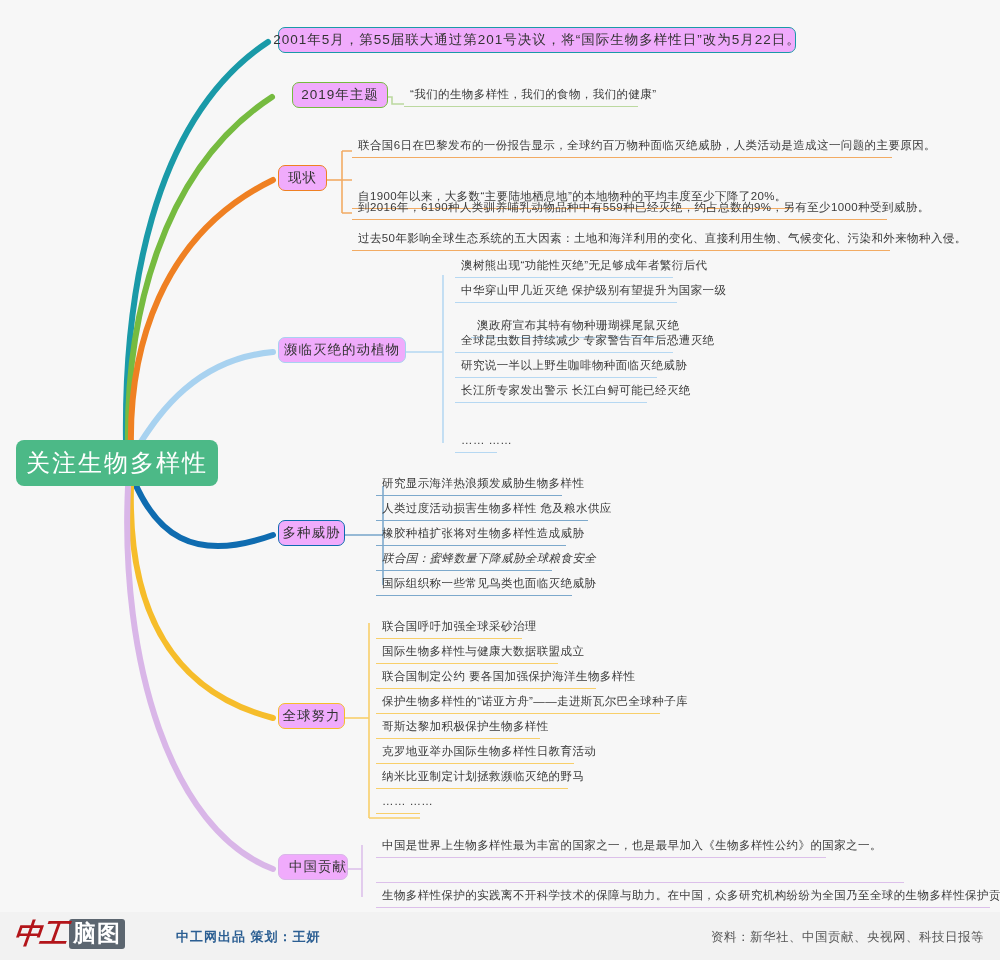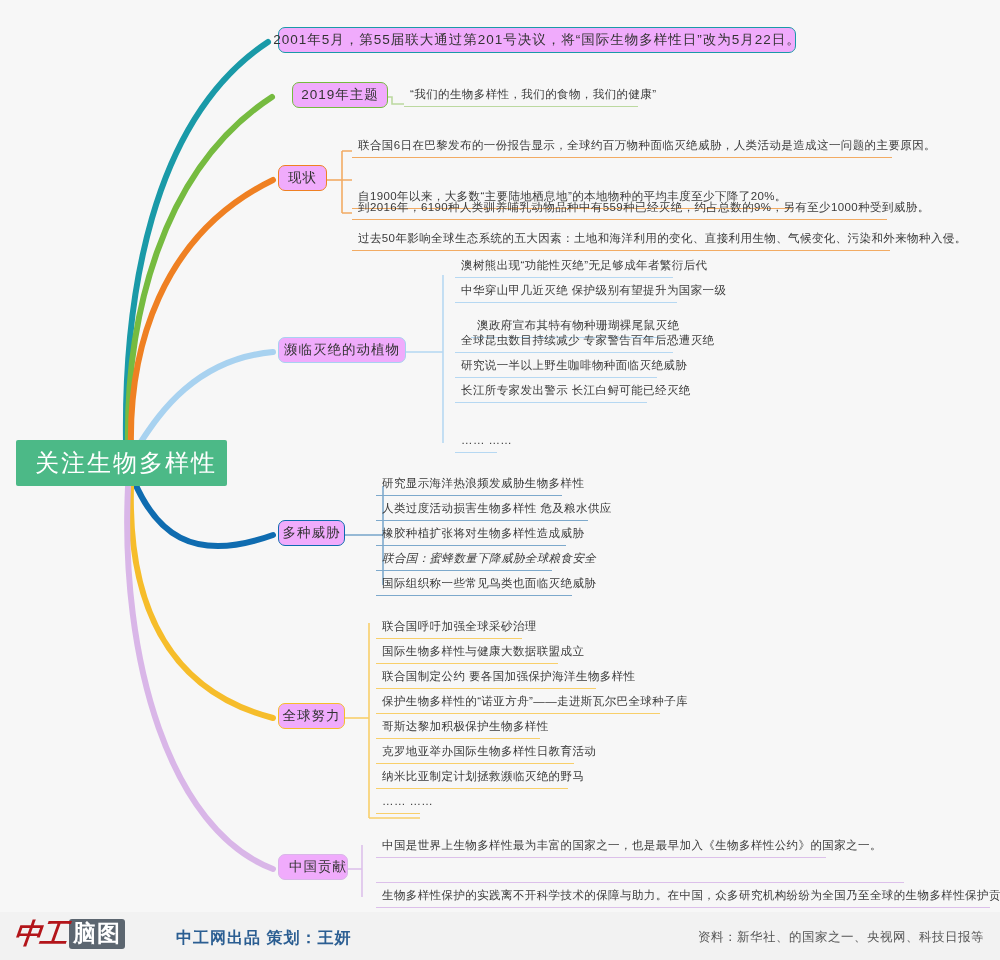--- a/index.html
+++ b/index.html
@@ -14,27 +14,26 @@
 
   
   #wires{position:absolute;left:0;top:0;width:1000px;height:960px;pointer-events:none;}
 
   
   .root-node{
     position:absolute;
     left:16px;top:440px;
     width:202px;height:46px;
     background:#4cb987;
-    border-radius:2px;
+    border-radius:8px;
     display:flex;align-items:center;justify-content:center;
     color:#ffffff;
     font-size:24px;
     letter-spacing:2px;
     z-index:5;
-    padding-left:9px;
   }
 
   
   .branch-node{
     position:absolute;
     background:#f0abfc;
     border:1.6px solid #999;
     border-radius:7px;
     display:flex;align-items:center;justify-content:center;
     font-size:13.5px;
@@ -111,21 +110,21 @@
     color:#ffffff;
     font-size:23px;
     font-weight:bold;
     padding:0px 4px 2px 4px;
     border-radius:3px;
     line-height:28px;
     letter-spacing:1px;
   }
   .footer-credit{
     position:absolute;left:176px;top:16px;
-    font-size:16px;font-weight:bold;
+    font-size:13px;font-weight:bold;
     color:#2b5e92;letter-spacing:1px;
   }
   .footer-source{
     position:absolute;right:16px;top:17px;
     font-size:12.5px;color:#555;letter-spacing:.5px;
   }
 </style>
 </head>
 <body>
 
@@ -306,16 +305,16 @@
     <span>生物多样性保护的实践离不开科学技术的保障与助力。在中国，众多研究机构纷纷为全国乃至全球的生物多样性保护贡献自己的智慧。</span>
     <i class="ul"></i>
   </div>
 
   <div class="footer">
     <div class="logo-wrap">
       <span class="logo-cn">中工</span>
       <span class="logo-box">脑图</span>
     </div>
     <div class="footer-credit">中工网出品 策划：王妍</div>
-    <div class="footer-source">资料：新华社、的国家之一、央视网、科技日报等</div>
+    <div class="footer-source">资料：新华社、中国贡献、央视网、科技日报等</div>
   </div>
 
 </div>
 
 </body></html>

